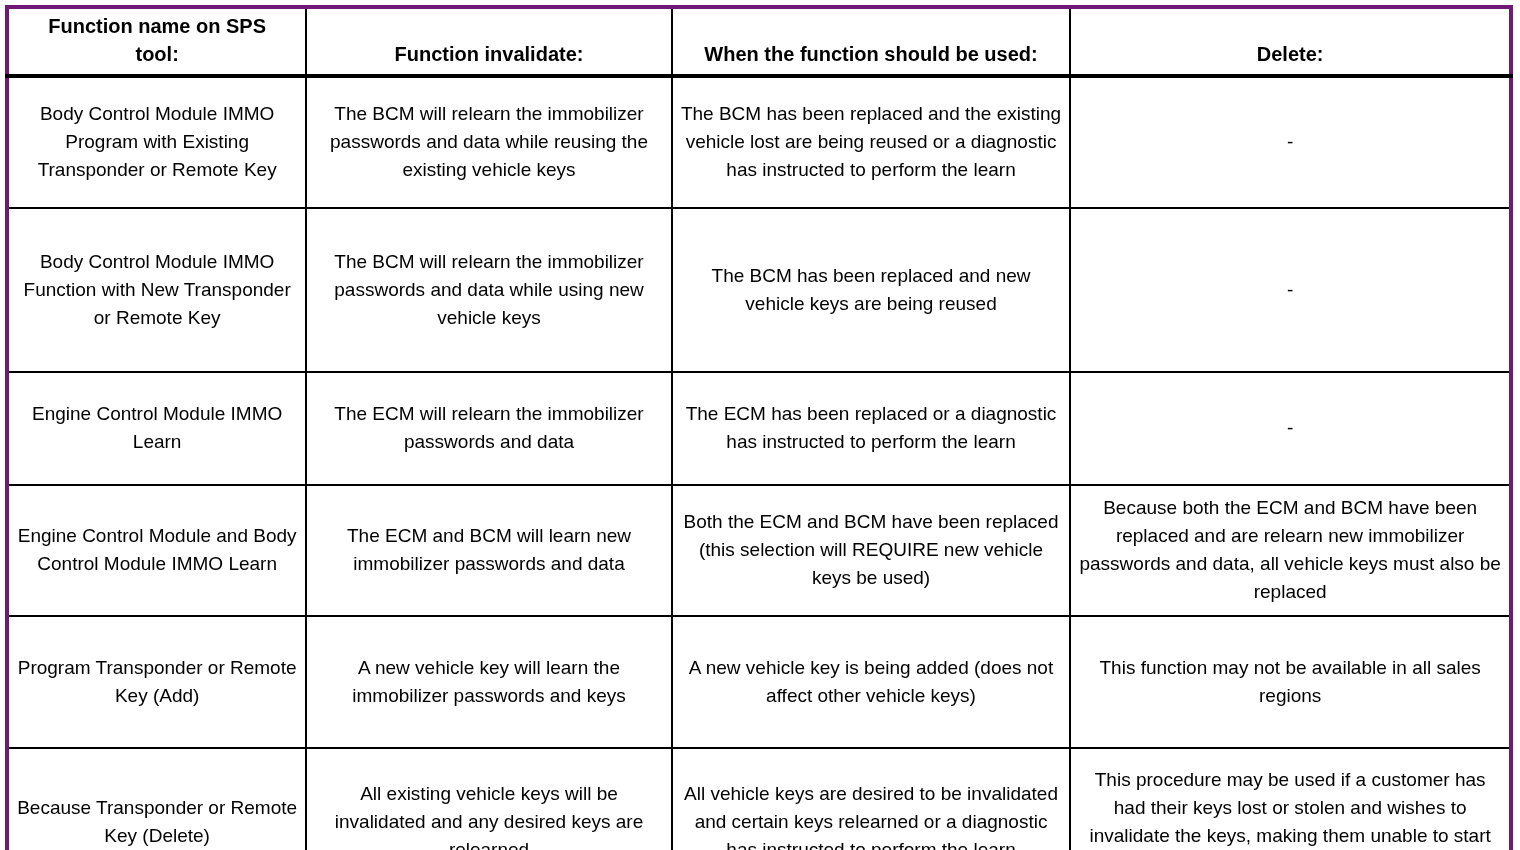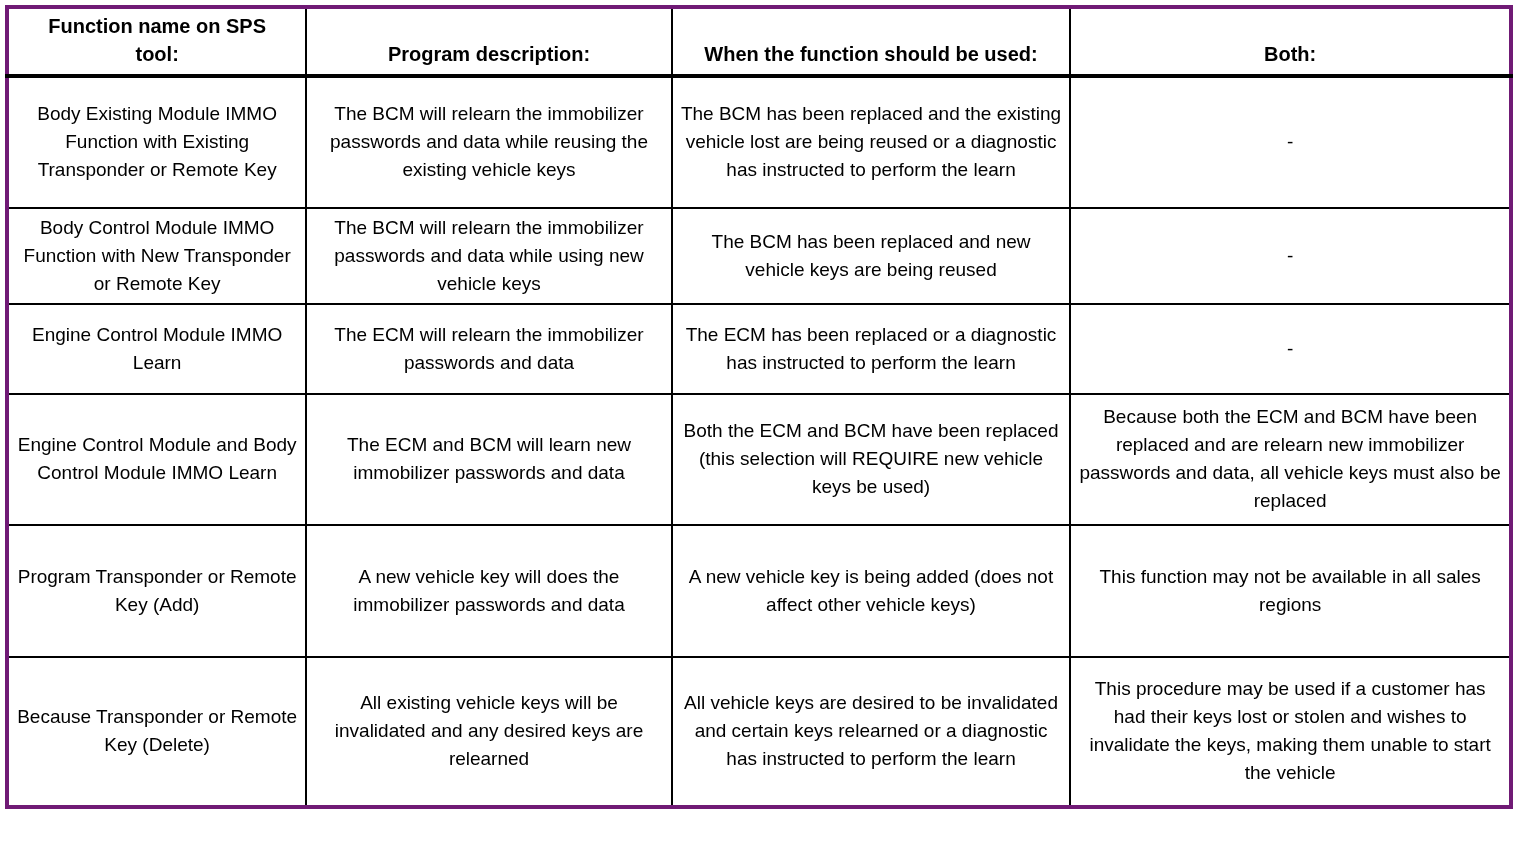--- a/index.html
+++ b/index.html
@@ -41,48 +41,48 @@
     padding-bottom: 5px;
     font-size: 20px;
     line-height: 1.42;
   }
   thead tr { height: 62px; }
   tbody td { vertical-align: middle; }
   .hdr { display: inline-block; }
   .hdr-c1 { max-width: 245px; }
   .hdr-c3 { max-width: 335px; }
   tr.r1 { height: 132px; }
-  tr.r2 { height: 96px; }
-  tr.r3 { height: 90px; }
+  tr.r2 { height: 164px; }
+  tr.r3 { height: 113px; }
   tr.r4 { height: 131px; }
   tr.r5 { height: 132px; }
   tr.r6 { height: 150px; }
 </style>
 </head>
 <body>
 
 <div class="page">
   <table class="sps">
     <colgroup>
       <col class="c1">
         <col class="c2">
         <col class="c3">
         <col class="c4">
     </colgroup>
     <thead>
       <tr>
         <th><span class="hdr hdr-c1">Function name on SPS tool:</span></th>
-        <th><span class="hdr">Program description:</span></th>
+        <th><span class="hdr">Function invalidate:</span></th>
         <th><span class="hdr hdr-c3">When the function should be used:</span></th>
-        <th><span class="hdr">Both:</span></th>
+        <th><span class="hdr">Delete:</span></th>
       </tr>
     </thead>
     <tbody>
       <tr class="r1">
-        <td>Body Existing Module IMMO Function with Existing Transponder or Remote Key</td>
+        <td>Body Control Module IMMO Program with Existing Transponder or Remote Key</td>
         <td>The BCM will relearn the immobilizer passwords and data while reusing the existing vehicle keys</td>
         <td>The BCM has been replaced and the existing vehicle lost are being reused or a diagnostic has instructed to perform the learn</td>
         <td>-</td>
       </tr>
       <tr class="r2">
         <td>Body Control Module IMMO Function with New Transponder or Remote Key</td>
         <td>The BCM will relearn the immobilizer passwords and data while using new vehicle keys</td>
         <td>The BCM has been replaced and new vehicle keys are being reused</td>
         <td>-</td>
       </tr>
@@ -93,21 +93,21 @@
         <td>-</td>
       </tr>
       <tr class="r4">
         <td>Engine Control Module and Body Control Module IMMO Learn</td>
         <td>The ECM and BCM will learn new immobilizer passwords and data</td>
         <td>Both the ECM and BCM have been replaced (this selection will REQUIRE new vehicle keys be used)</td>
         <td>Because both the ECM and BCM have been replaced and are relearn new immobilizer passwords and data, all vehicle keys must also be replaced</td>
       </tr>
       <tr class="r5">
         <td>Program Transponder or Remote Key (Add)</td>
-        <td>A new vehicle key will does the immobilizer passwords and data</td>
+        <td>A new vehicle key will learn the immobilizer passwords and keys</td>
         <td>A new vehicle key is being added (does not affect other vehicle keys)</td>
         <td>This function may not be available in all sales regions</td>
       </tr>
       <tr class="r6">
         <td>Because Transponder or Remote Key (Delete)</td>
         <td>All existing vehicle keys will be invalidated and any desired keys are relearned</td>
         <td>All vehicle keys are desired to be invalidated and certain keys relearned or a diagnostic has instructed to perform the learn</td>
         <td>This procedure may be used if a customer has had their keys lost or stolen and wishes to invalidate the keys, making them unable to start the vehicle</td>
       </tr>
     </tbody>

